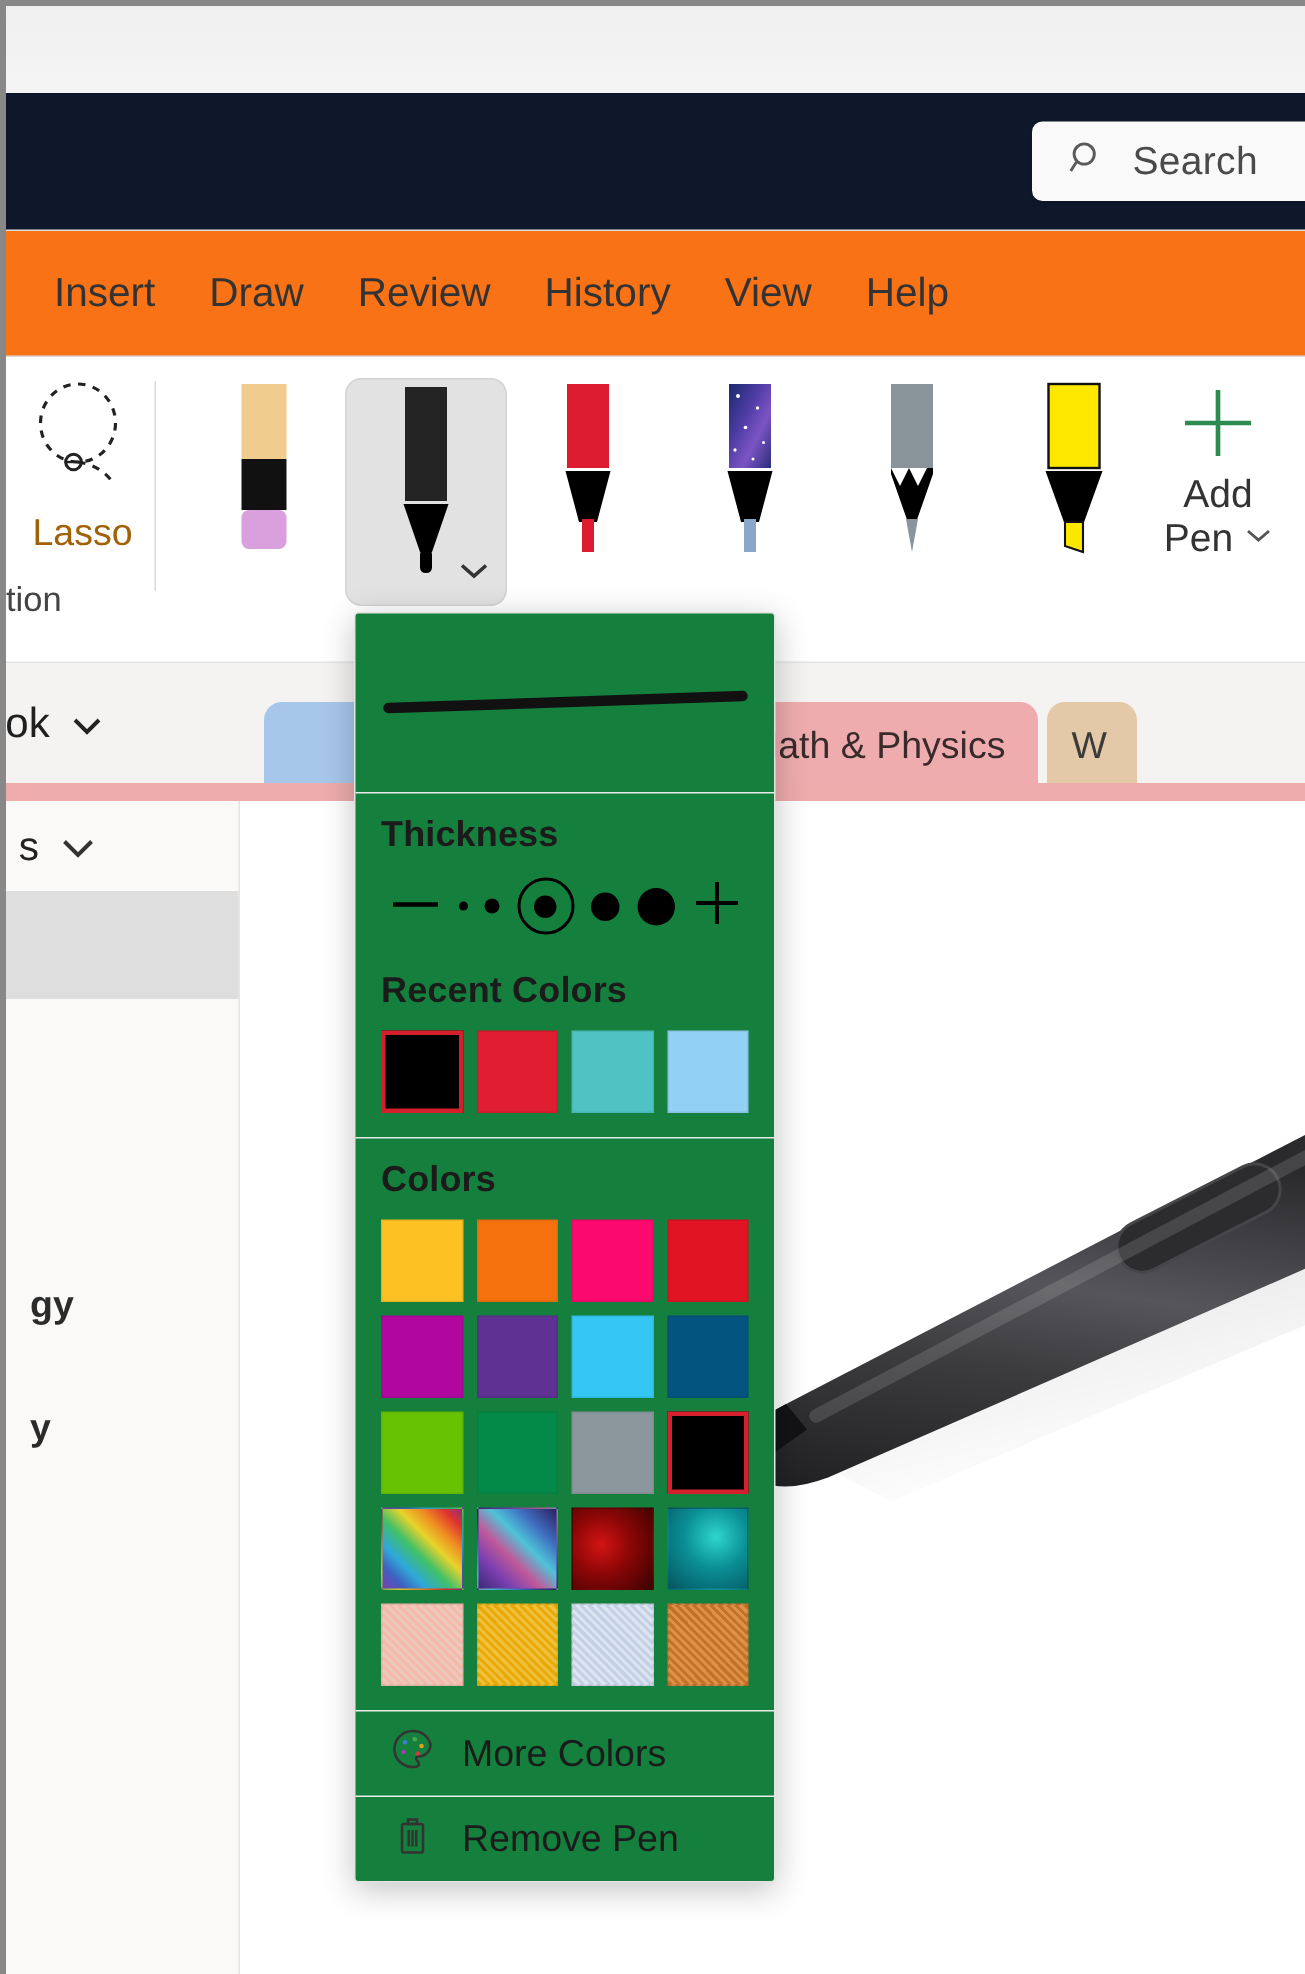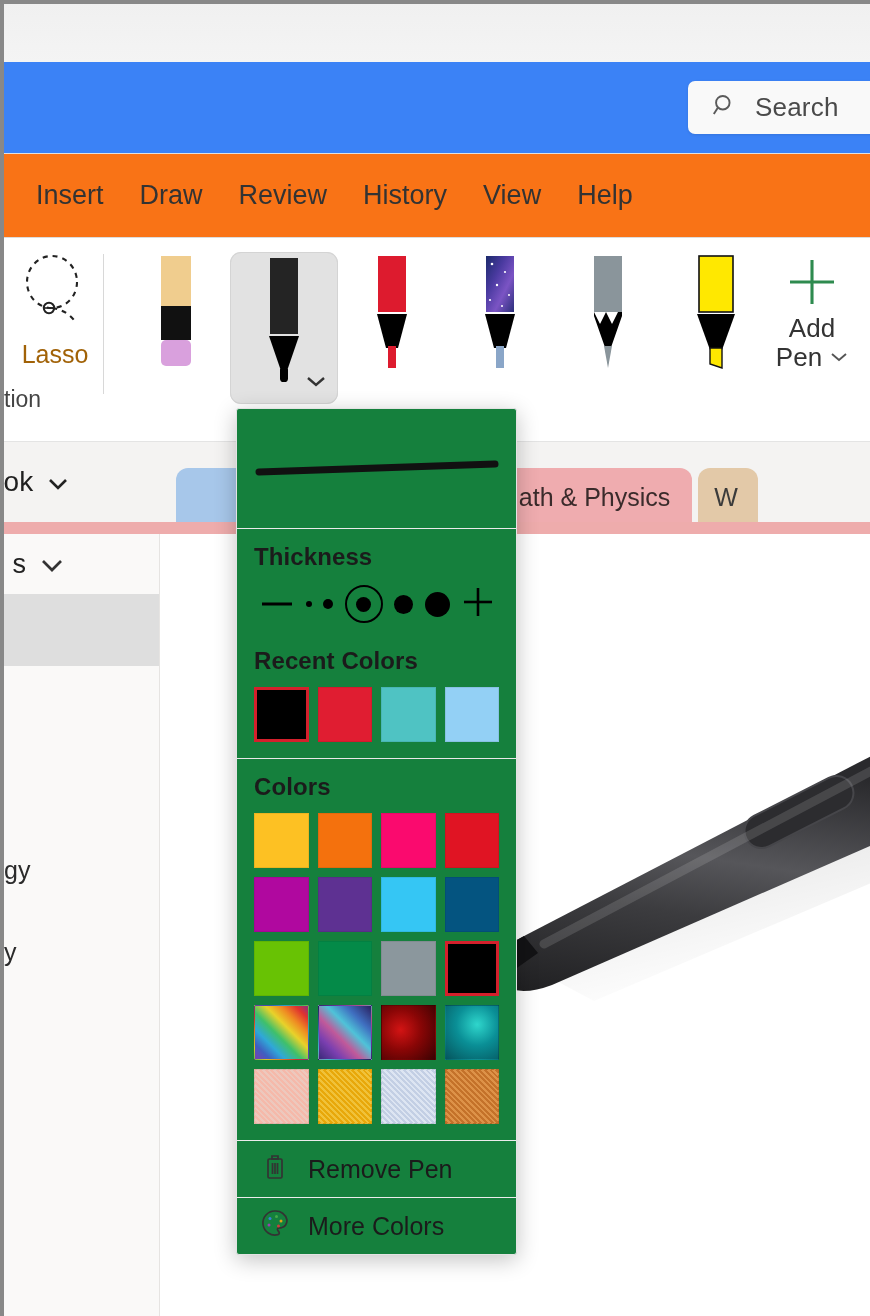--- a/index.html
+++ b/index.html
@@ -22,21 +22,21 @@
   .titlebar {
     position: absolute; left: 0; top: 0;
     width: 866px; height: 58px;
     background: linear-gradient(#f0f0f0, #f4f4f4);
   }
 
   
   .searchband {
     position: absolute; left: 0; top: 58px;
     width: 866px; height: 92px;
-    background: #3b82f6;
+    background: #0f172a;
     border-bottom: 1px solid #e1e1e1;
   }
   .searchbox {
     position: absolute; right: -8px; top: 19px;
     width: 190px; height: 53px;
     background: #f9f9f9;
     border-radius: 7px;
     box-shadow: 0 1px 3px rgba(0,0,0,.10);
     display: flex; align-items: center;
     padding-left: 23px; gap: 17px;
@@ -159,23 +159,24 @@
     width: 156px; height: 60px;
     display: flex; align-items: center; justify-content: flex-end;
     padding-right: 96px;
     font-size: 27px; color: #222;
     gap: 14px;
   }
   .pageitem {
     position: absolute; left: 0;
     width: 156px; height: 72px;
     display: flex; align-items: center;
-    padding-left: 0px;
+    padding-left: 16px;
     font-size: 25px; color: #2b2b2b;
     overflow: hidden;
+    font-weight: bold;
   }
   .pageitem.selected { background: #dedede; }
 
   
   .canvas {
     position: absolute; left: 157px; top: 530px;
     width: 709px; height: 786px;
     background: #ffffff;
   }
 
@@ -513,38 +514,38 @@
 
       <div class="sw" style="background:repeating-linear-gradient(45deg,#f5b9aa 0 2px,#edc8bd 2px 4px);"></div>
       <div class="sw" style="background:repeating-linear-gradient(45deg,#e8a80a 0 2px,#f0c23a 2px 4px);"></div>
       <div class="sw" style="background:repeating-linear-gradient(45deg,#c3cfe4 0 2px,#dde5f2 2px 4px);"></div>
       <div class="sw" style="background:repeating-linear-gradient(45deg,#c4722a 0 2px,#dd9248 2px 4px);"></div>
     </div>
 
     <div class="menuitem">
       <span>
         <svg width="32" height="32" viewBox="0 0 32 32" fill="none" stroke="#333" stroke-width="1.7">
-          <rect x="9" y="9" width="14" height="19" rx="1.3"></rect>
-          <path d="M13 6h6v3h-6z"></path>
-          <line x1="13.5" y1="13" x2="13.5" y2="24"></line>
-          <line x1="16" y1="13" x2="16" y2="24"></line>
-          <line x1="18.5" y1="13" x2="18.5" y2="24"></line>
-        </svg>
-      </span>
-      <span>Remove Pen</span>
-    </div>
-
-    <div class="menuitem">
-      <span>
-        <svg width="32" height="32" viewBox="0 0 32 32" fill="none" stroke="#333" stroke-width="1.7">
           <path d="M16 4a12 12 0 1 0 3 23.6c2-.5 1.3-2.6.2-3.6-1.1-1-1.2-2.8.6-3.2h2.4A8 8 0 0 0 28 13 11.6 11.6 0 0 0 16 4z"></path>
           <circle cx="11" cy="11.5" r="1.5" fill="#3a7fd5" stroke="none"></circle>
           <circle cx="17.5" cy="9.5" r="1.5" fill="#46a84a" stroke="none"></circle>
           <circle cx="22" cy="14" r="1.5" fill="#e0a21a" stroke="none"></circle>
           <circle cx="19.5" cy="19" r="1.5" fill="#d23b3b" stroke="none"></circle>
           <circle cx="10" cy="18" r="1.5" fill="#9b3fb0" stroke="none"></circle>
         </svg>
       </span>
       <span>More Colors</span>
     </div>
 
+    <div class="menuitem">
+      <span>
+        <svg width="32" height="32" viewBox="0 0 32 32" fill="none" stroke="#333" stroke-width="1.7">
+          <rect x="9" y="9" width="14" height="19" rx="1.3"></rect>
+          <path d="M13 6h6v3h-6z"></path>
+          <line x1="13.5" y1="13" x2="13.5" y2="24"></line>
+          <line x1="16" y1="13" x2="16" y2="24"></line>
+          <line x1="18.5" y1="13" x2="18.5" y2="24"></line>
+        </svg>
+      </span>
+      <span>Remove Pen</span>
+    </div>
+
   </div>
 </div>
 
 </body></html>

